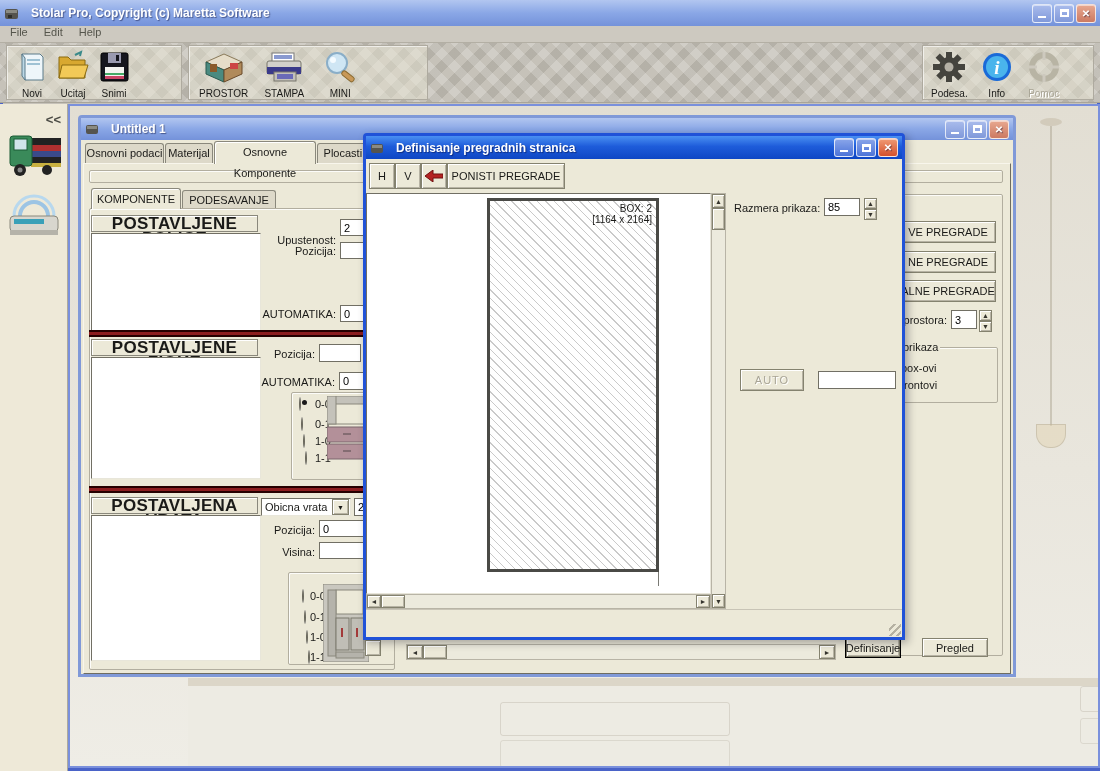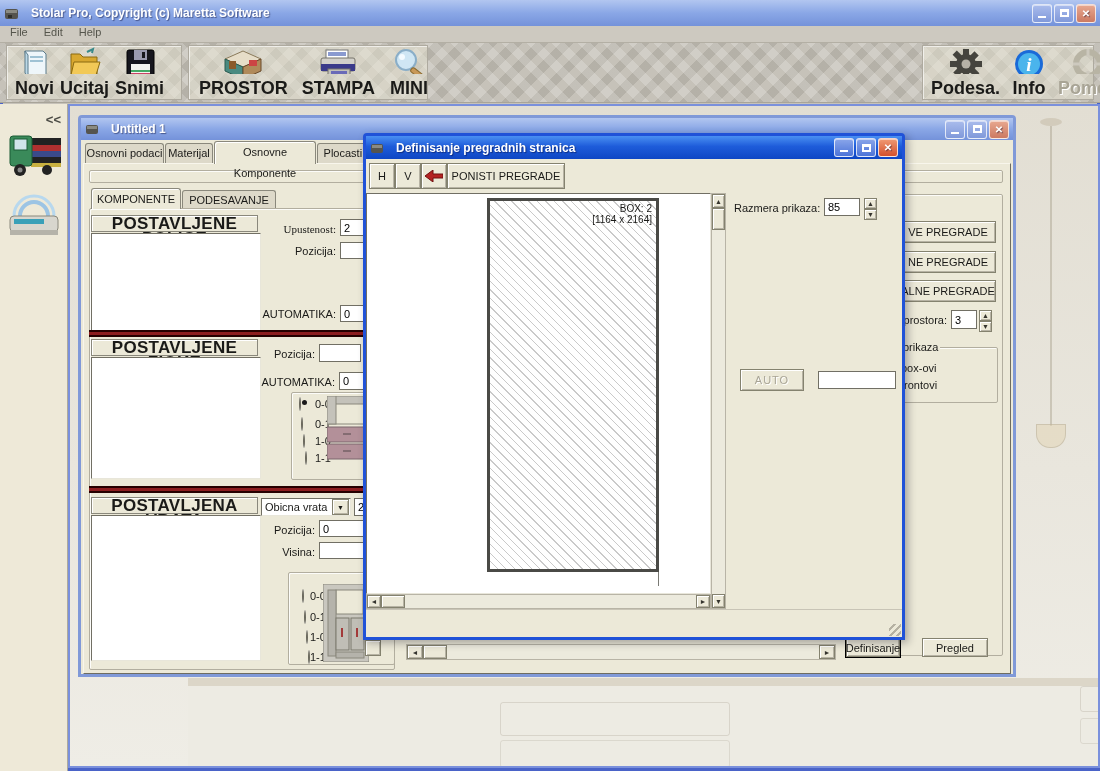--- a/index.html
+++ b/index.html
@@ -38,21 +38,21 @@
        text-align:center;font-size:11px;}
   .tab.active{background:#ece9d8;box-shadow:inset 1px 1px 0 #fff;z-index:3;}
   .radio{width:11px;height:11px;border-radius:50%;background:#fff;border:1px solid #6c6a5e;position:relative;}
   .radio.sel::after{content:"";position:absolute;left:2px;top:2px;width:5px;height:5px;border-radius:50%;background:#1a1a1a;}
   .sbtrack{background:#eceadd;border:1px solid #b8b4a6;}
   .sbbtn{font-size:7px;color:#35342e;}
   .hatch{background-image:repeating-linear-gradient(45deg,#ffffff 0 5px,#cacaca 5px 6px);}
   .tgroup{background:rgba(236,233,216,.45);border:1px solid #aeaa9f;
           box-shadow:inset 1px 1px 0 rgba(255,255,255,.6);display:flex;align-items:center;}
   .tbtn{display:flex;flex-direction:column;align-items:center;justify-content:flex-end;height:52px;}
-  .tbtn .tlabel{font-weight:bold;font-size:18px;margin-top:4px;}
+  .tbtn .tlabel{font-weight:normal;font-size:10px;margin-top:4px;}
   .disabled-label{color:#a8a495;text-shadow:1px 1px 0 #fff;}
   .grip{background:repeating-linear-gradient(135deg,transparent 0 3px,#b5b1a2 3px 5px);}
 </style>
 </head>
 <body>
 
 <div class="abs" style="inset:0;border:3px solid #4a63c8;border-top:none;background:#c6c2b9;">
 
   <div class="abs titlebar tb-inactive pale" style="left:-3px;top:0;width:1100px;height:26px;">
     <svg width="15" height="15">
@@ -243,21 +243,21 @@
     <div class="abs gb" style="left:8px;top:52px;width:914px;height:13px;"></div>
 
     
     <div class="abs tab active" style="left:10px;top:70px;width:90px;height:21px;line-height:20px;font-size:11px;">KOMPONENTE</div>
     <div class="abs tab" style="left:101px;top:72px;width:94px;height:19px;line-height:18px;font-size:11px;">PODESAVANJE</div>
     <div class="abs gb" style="left:8px;top:90px;width:306px;height:462px;"></div>
 
     
     <div class="abs sechdr" style="left:10px;top:97px;width:167px;height:17px;">POSTAVLJENE POLICE</div>
     <div class="abs sunken" style="left:10px;top:115px;width:170px;height:99px;"></div>
-    <div class="abs lbl" style="left:185px;top:105px;width:70px;font-family:Liberation Serif, serif;">Upustenost:</div>
+    <div class="abs lbl" style="left:185px;top:116px;width:70px;">Upustenost:</div>
     <input class="abs field" style="left: 259px; top: 101px; width: 42px; height: 17px;" value="2">
     <div class="abs lbl" style="left:197px;top:127px;width:58px;">Pozicija:</div>
     <input class="abs field" style="left: 259px; top: 124px; width: 42px; height: 17px;">
     <div class="abs lbl" style="left:167px;top:190px;width:88px;">AUTOMATIKA:</div>
     <input class="abs field" style="left: 259px; top: 187px; width: 42px; height: 17px;" value="0">
 
     <div class="abs maroon" style="left:8px;top:212px;width:306px;height:7px;"></div>
 
     
     <div class="abs sechdr" style="left:10px;top:221px;width:167px;height:17px;">POSTAVLJENE FIOKE</div>

